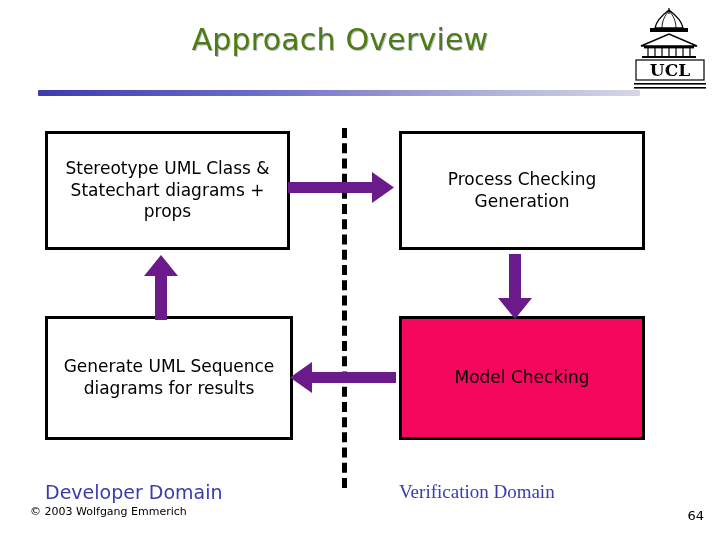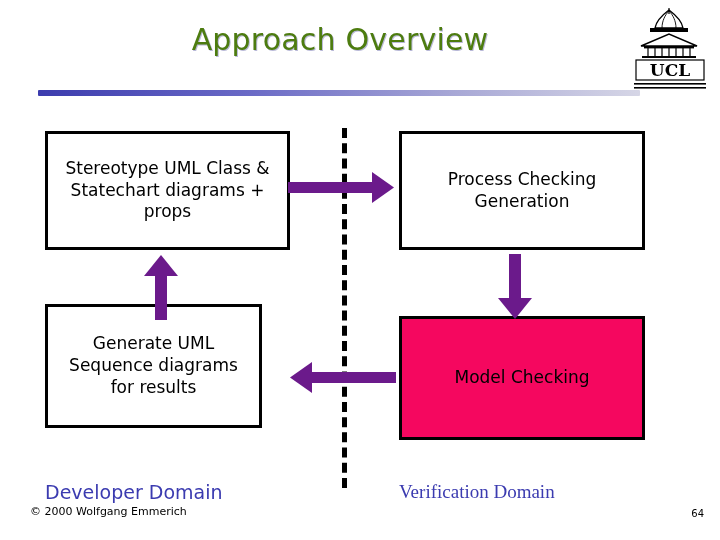--- a/index.html
+++ b/index.html
@@ -64,21 +64,21 @@
     justify-content: center;
     text-align: center;
     font-size: 17px;
     color: #000000;
     line-height: 1.28;
     background: #ffffff;
   }
   .box .inner { padding: 0 10px; }
 
   #box-stereotype { left: 45px;  top: 131px; width: 245px; height: 119px; }
-  #box-generate   { left: 45px;  top: 304px; width: 217px; height: 124px; }
+  #box-generate   { left: 45px;  top: 316px; width: 248px; height: 124px; }
   #box-algebra    { left: 399px; top: 131px; width: 246px; height: 119px; }
   #box-model      { left: 399px; top: 316px; width: 246px; height: 124px; background: #f5075f; }
 
   
   .divider {
     position: absolute;
     left: 342px;
     top: 128px;
     width: 0;
     height: 360px;
@@ -109,21 +109,21 @@
     position: absolute;
     left: 30px;
     top: 505px;
     font-size: 11px;
     color: #000000;
   }
   .footer-page {
     position: absolute;
     right: 16px;
     top: 508px;
-    font-size: 10px;
+    font-size: 13px;
     color: #000000;
   }
 </style>
 </head>
 <body>
 
 <div class="slide">
 
   <div class="title">Approach Overview</div>
   <div class="title-rule"></div>
@@ -203,16 +203,16 @@
   <div class="arrow" id="arrow-down">
     <svg width="42" height="66" viewBox="0 0 42 66" xmlns="http://www.w3.org/2000/svg">
       <rect x="15" y="0" width="12" height="48" fill="#6b1a8b"></rect>
       <path d="M4 44 L21 65 L38 44 Z" fill="#6b1a8b"></path>
     </svg>
   </div>
 
   <div class="caption" id="caption-dev">Developer Domain</div>
   <div class="caption" id="caption-ver">Verification Domain</div>
 
-  <div class="footer-left">© 2000 Wolfgang Emmerich</div>
+  <div class="footer-left">© 2003 Wolfgang Emmerich</div>
   <div class="footer-page">64</div>
 
 </div>
 
 </body></html>

